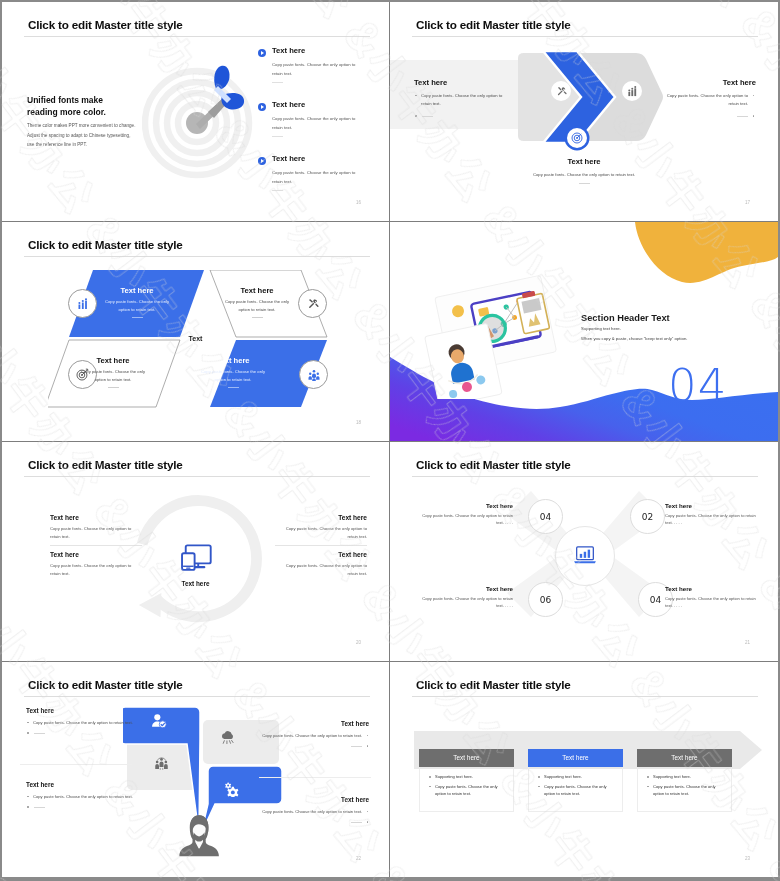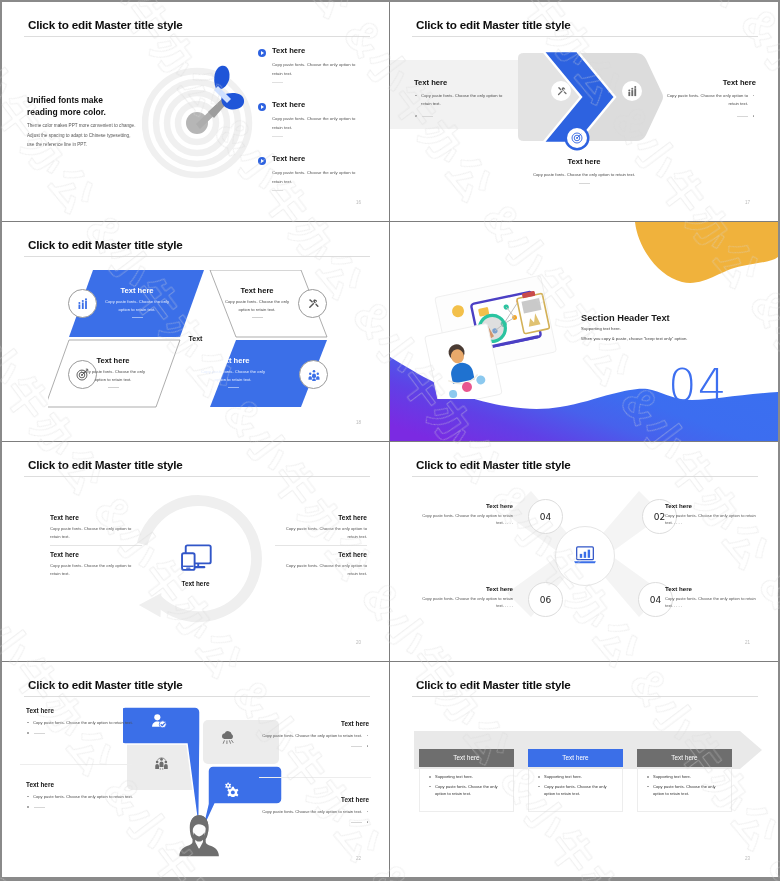--- a/index.html
+++ b/index.html
@@ -100,21 +100,21 @@
   .s7-b.r .s7-l2{padding-left:0;padding-right:7px;}
   .s7-b.r .bdot{left:auto;right:1px;}
   .s7-b.r .dash{left:auto;right:7px;}
   .s7-sep{position:absolute;height:1px;background:#ededed;}
   .s7-sep1{left:18px;width:112px;top:102px;}
   .s7-sep2{right:18px;width:112px;top:115px;}
   
   .s6-x{position:absolute;left:115px;top:47px;}
   .s6-node{position:absolute;width:33px;height:33px;border-radius:50%;background:#fff;border:0.8px solid #ddd;display:flex;align-items:center;justify-content:center;font-size:9px;color:#222;font-family:"DejaVu Sans",sans-serif;}
   .s6-n1{left:138px;top:57px;}
-  .s6-n2{left:252px;top:57px;text-align:center;}
+  .s6-n2{left:240px;top:57px;text-align:center;}
   .s6-n3{left:138px;top:140px;}
   .s6-n4{left:248px;top:140px;}
   .s6-hub{position:absolute;left:165px;top:84px;width:58px;height:58px;border-radius:50%;background:#fff;border:0.8px solid #e6e6e6;display:flex;align-items:center;justify-content:center;}
   .s6-tx{position:absolute;width:95px;}
   .s6-tx.r{text-align:right;}
   .s6-t1{left:28px;top:60px;}
   .s6-t2{right:18px;top:60px;}
   .s6-t3{left:28px;top:143px;}
   .s6-t4{right:18px;top:143px;}
   .s6-h{font-size:6.2px;font-weight:bold;color:#111;}

